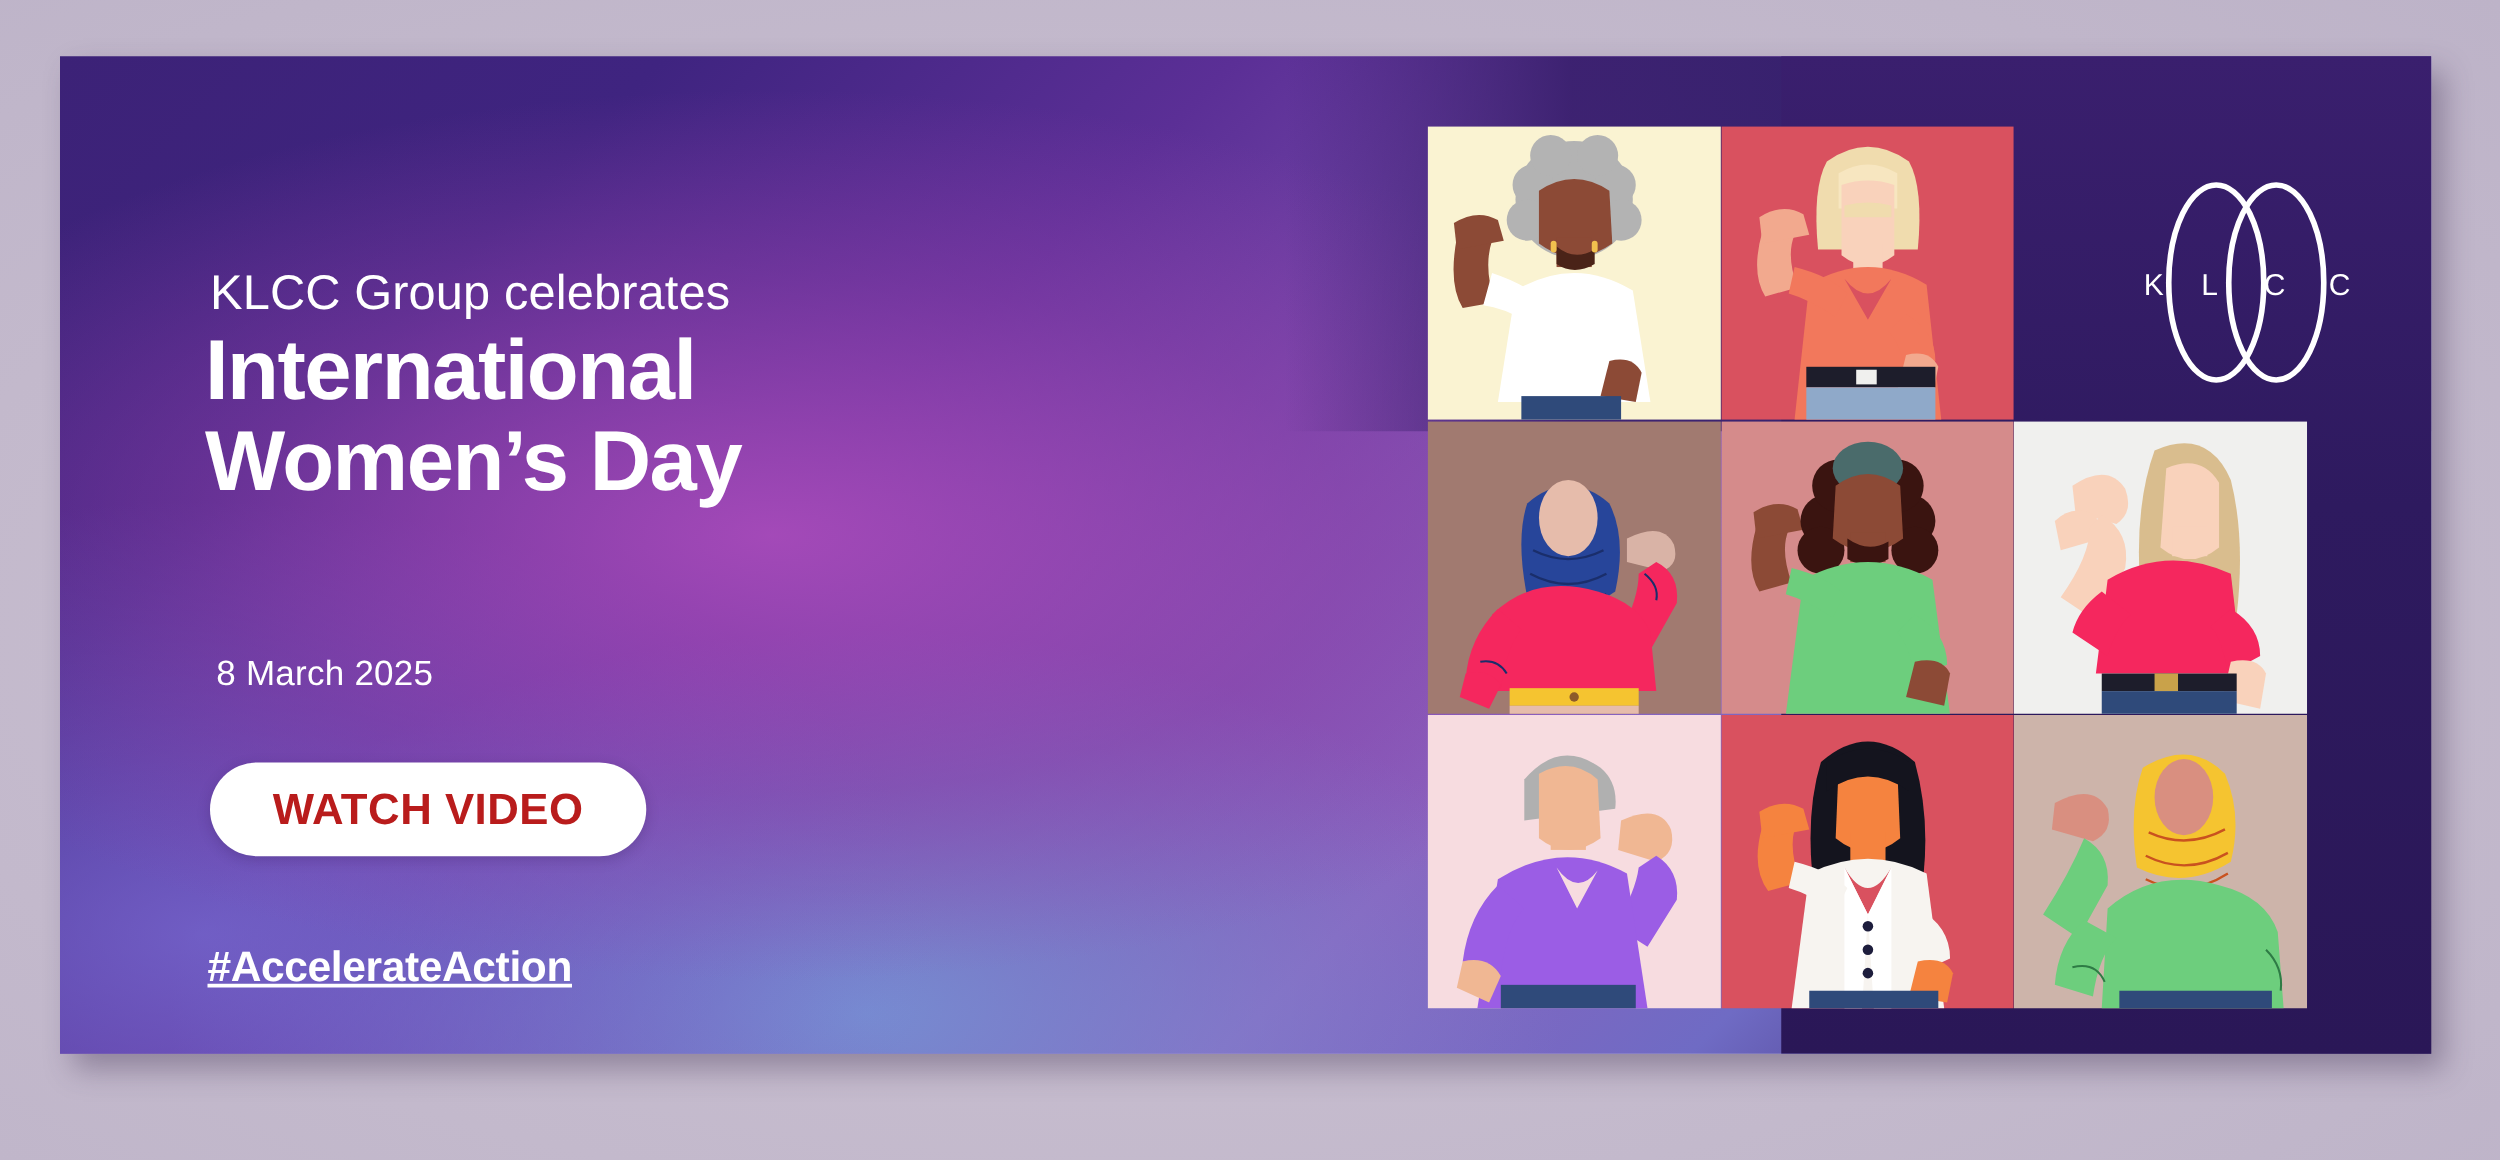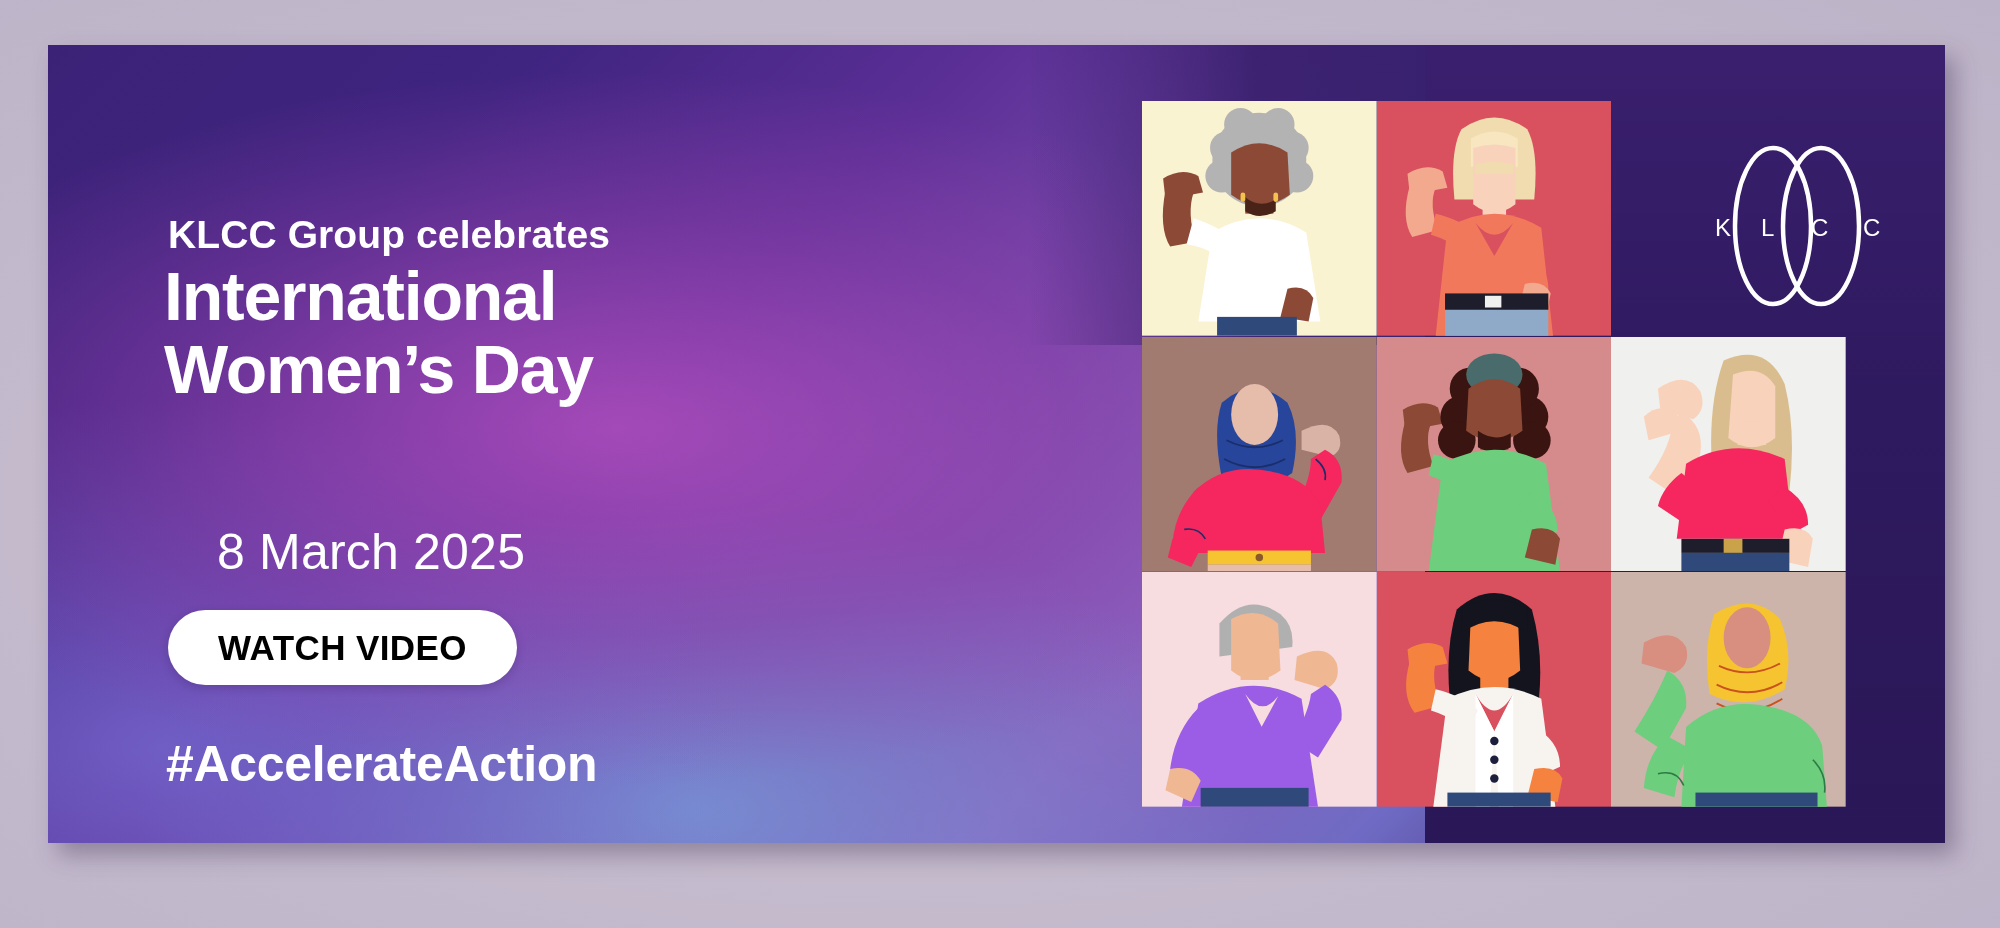--- a/index.html
+++ b/index.html
@@ -30,43 +30,43 @@
   }
   .deep-top{
     position:absolute;left:980px;top:0;width:917px;height:300px;
     background:linear-gradient(90deg, rgba(58,32,110,0.0) 0%, rgba(52,28,104,0.85) 25%, #34206c 55%, #2c1a5e 100%);
   }
 
   
   .copy{position:absolute;left:120px;top:0;width:820px;}
   .eyebrow{
     position:absolute;top:168px;left:0;
-    color:#ffffff;font-size:39px;font-weight:700;letter-spacing:.1px;
+    color:#ffffff;font-size:39px;font-weight:400;letter-spacing:.1px;
     white-space:nowrap;
   }
   .headline{
     position:absolute;top:215px;left:-4px;
     color:#ffffff;font-size:68px;font-weight:700;line-height:1.07;
     letter-spacing:-1.2px;white-space:pre-line;
   }
   .date{
     position:absolute;top:478px;left:5px;
-    color:#ffffff;font-size:50px;font-weight:400;letter-spacing:.2px;white-space:nowrap;margin-left:44px;
+    color:#ffffff;font-size:28px;font-weight:400;letter-spacing:.2px;white-space:nowrap;
   }
   .cta{
     position:absolute;top:565px;left:0;
     display:flex;align-items:center;justify-content:center;
     width:349px;height:75px;border-radius:38px;background:#ffffff;
-    color:#000000;font-size:35px;font-weight:700;letter-spacing:.4px;
+    color:#b91c1c;font-size:35px;font-weight:700;letter-spacing:.4px;
     box-shadow:0 3px 10px rgba(40,20,70,0.22);
     cursor:pointer;border:none;font-family:"Liberation Sans", sans-serif;
   }
   .hashtag{
-    position:absolute;top:690px;left:-2px;
-    color:#ffffff;font-size:50px;font-weight:700;letter-spacing:-.3px;white-space:nowrap;
+    position:absolute;top:710px;left:-2px;
+    color:#ffffff;font-size:34px;font-weight:700;letter-spacing:-.3px;white-space:nowrap;text-decoration:underline;
   }
 
   
   .grid{
     position:absolute;left:1094px;top:56px;width:704px;height:707px;
     display:grid;grid-template-columns:repeat(3,1fr);grid-template-rows:repeat(3,1fr);
   }
   .cell{position:relative;overflow:hidden;}
   .cell.empty{background:transparent;}
   .fig{position:absolute;inset:0;}

